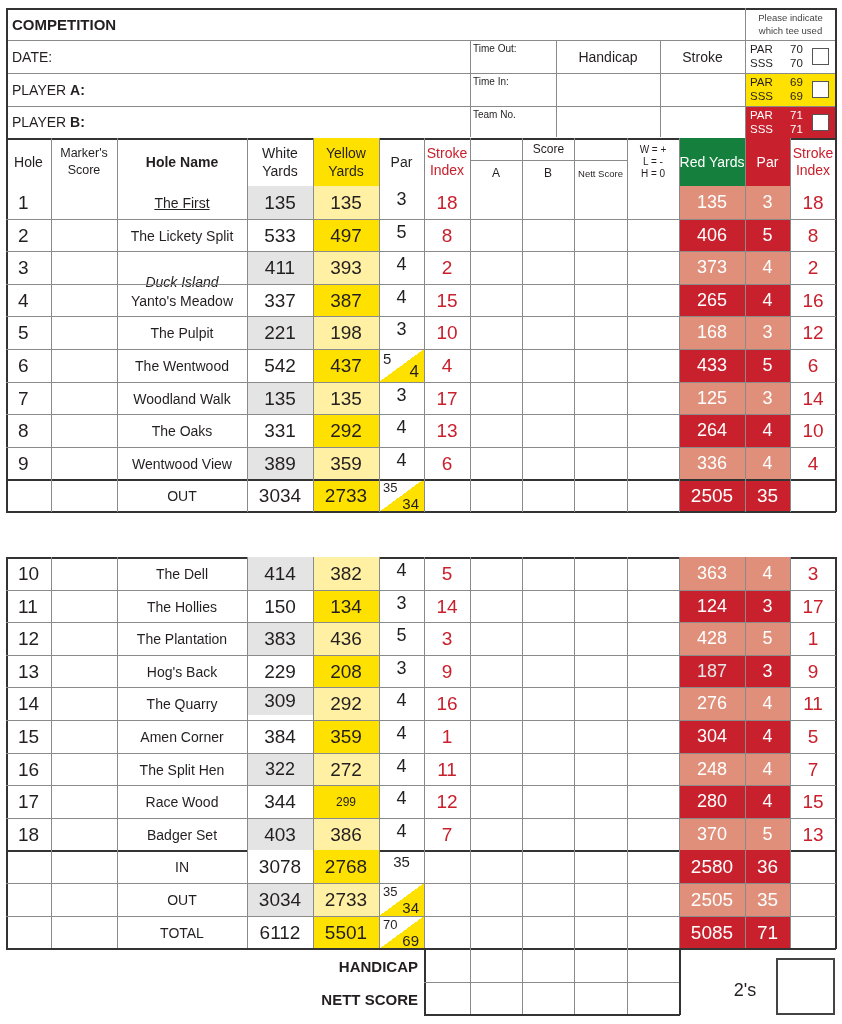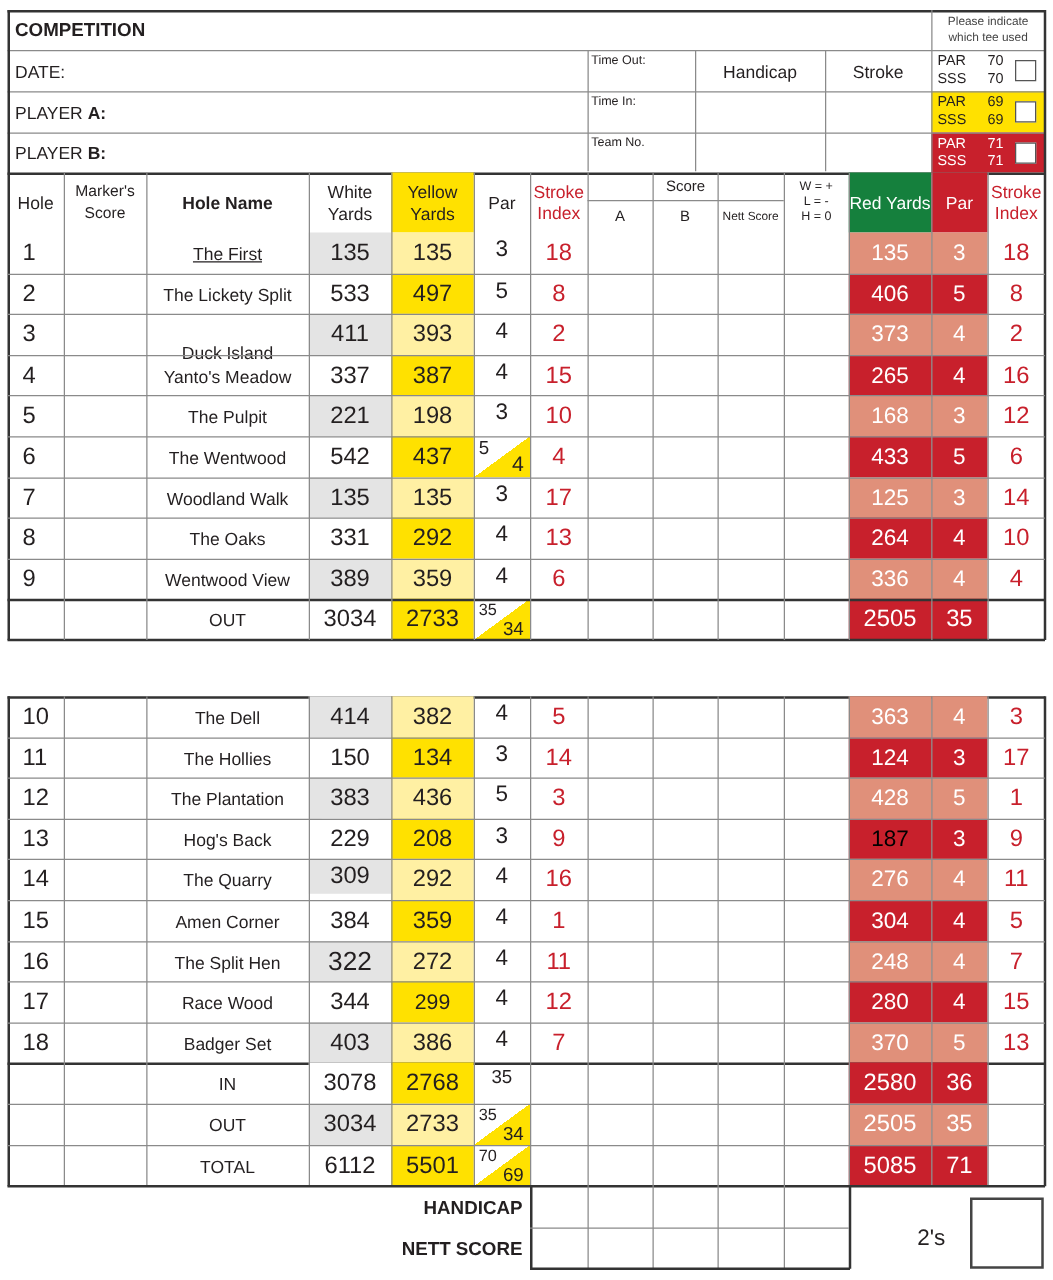--- a/index.html
+++ b/index.html
@@ -116,21 +116,21 @@
     <div class="cell " style="left: 470px; top: 219px; width: 52px; height: 33px; background: transparent; justify-content: center;"></div>
     <div class="cell " style="left: 522px; top: 219px; width: 52px; height: 33px; background: transparent; justify-content: center;"></div>
     <div class="cell " style="left: 574px; top: 219px; width: 53px; height: 33px; background: transparent; justify-content: center;"></div>
     <div class="cell " style="left: 627px; top: 219px; width: 52px; height: 33px; background: transparent; justify-content: center;"></div>
     <div class="cell " style="left: 679px; top: 219px; width: 66px; height: 33px; background: rgb(200, 32, 44); color: rgb(255, 255, 255); font-size: 18px; justify-content: center;">406</div>
     <div class="cell " style="left: 745px; top: 219px; width: 45px; height: 33px; background: rgb(200, 32, 44); color: rgb(255, 255, 255); font-size: 18px; justify-content: center;">5</div>
     <div class="cell " style="left: 790px; top: 219px; width: 46px; height: 33px; background: transparent; color: rgb(200, 32, 44); font-size: 19px; justify-content: center;">8</div>
     <div class="abs" style="left: 6px; top: 251px; width: 830px; height: 33px;"></div>
     <div class="cell " style="left: 6px; top: 251px; width: 45px; height: 33px; background: transparent; font-size: 19px; justify-content: flex-start; padding-left: 12px;">3</div>
     <div class="cell " style="left: 51px; top: 251px; width: 66px; height: 33px; background: transparent; justify-content: center;"></div>
-    <div class="cell " style="left: 117px; top: 265px; width: 130px; height: 33px; background: transparent; font-size: 14px; justify-content: center;">Duck Island</div>
+    <div class="cell " style="left: 117px; top: 265px; width: 130px; height: 33px; background: transparent; font-size: 14px; justify-content: center; font-style: italic;">Duck Island</div>
     <div class="cell " style="left: 247px; top: 251px; width: 66px; height: 33px; background: rgb(228, 228, 228); font-size: 19px; justify-content: center;">411</div>
     <div class="cell " style="left: 313px; top: 251px; width: 66px; height: 33px; background: rgb(255, 240, 163); font-size: 19px; justify-content: center;">393</div>
     <div class="cell " style="left: 379px; top: 251px; width: 45px; height: 33px; background: transparent; font-size: 18px; justify-content: center; align-items: flex-start; padding-top: 3px;">4</div>
     <div class="cell " style="left: 424px; top: 251px; width: 46px; height: 33px; background: transparent; color: rgb(200, 32, 44); font-size: 19px; justify-content: center;">2</div>
     <div class="cell " style="left: 470px; top: 251px; width: 52px; height: 33px; background: transparent; justify-content: center;"></div>
     <div class="cell " style="left: 522px; top: 251px; width: 52px; height: 33px; background: transparent; justify-content: center;"></div>
     <div class="cell " style="left: 574px; top: 251px; width: 53px; height: 33px; background: transparent; justify-content: center;"></div>
     <div class="cell " style="left: 627px; top: 251px; width: 52px; height: 33px; background: transparent; justify-content: center;"></div>
     <div class="cell " style="left: 679px; top: 251px; width: 66px; height: 33px; background: rgb(224, 144, 122); color: rgb(255, 255, 255); font-size: 18px; justify-content: center;">373</div>
     <div class="cell " style="left: 745px; top: 251px; width: 45px; height: 33px; background: rgb(224, 144, 122); color: rgb(255, 255, 255); font-size: 18px; justify-content: center;">4</div>
@@ -323,21 +323,21 @@
     <div class="cell " style="left: 51px; top: 655px; width: 66px; height: 33px; background: transparent; justify-content: center;"></div>
     <div class="cell " style="left: 117px; top: 655px; width: 130px; height: 33px; background: transparent; font-size: 14px; justify-content: center;">Hog's Back</div>
     <div class="cell " style="left: 247px; top: 655px; width: 66px; height: 33px; background: rgb(255, 255, 255); font-size: 19px; justify-content: center; border-radius: 11px;">229</div>
     <div class="cell " style="left: 313px; top: 655px; width: 66px; height: 33px; background: rgb(255, 225, 0); font-size: 19px; justify-content: center;">208</div>
     <div class="cell " style="left: 379px; top: 655px; width: 45px; height: 33px; background: transparent; font-size: 18px; justify-content: center; align-items: flex-start; padding-top: 3px;">3</div>
     <div class="cell " style="left: 424px; top: 655px; width: 46px; height: 33px; background: transparent; color: rgb(200, 32, 44); font-size: 19px; justify-content: center;">9</div>
     <div class="cell " style="left: 470px; top: 655px; width: 52px; height: 33px; background: transparent; justify-content: center;"></div>
     <div class="cell " style="left: 522px; top: 655px; width: 52px; height: 33px; background: transparent; justify-content: center;"></div>
     <div class="cell " style="left: 574px; top: 655px; width: 53px; height: 33px; background: transparent; justify-content: center;"></div>
     <div class="cell " style="left: 627px; top: 655px; width: 52px; height: 33px; background: transparent; justify-content: center;"></div>
-    <div class="cell " style="left: 679px; top: 655px; width: 66px; height: 33px; background: rgb(200, 32, 44); color: #000000; font-size: 18px; justify-content: center;">187</div>
+    <div class="cell " style="left: 679px; top: 655px; width: 66px; height: 33px; background: rgb(200, 32, 44); color: #e5e5e5; font-size: 18px; justify-content: center;">187</div>
     <div class="cell " style="left: 745px; top: 655px; width: 45px; height: 33px; background: rgb(200, 32, 44); color: rgb(255, 255, 255); font-size: 18px; justify-content: center;">3</div>
     <div class="cell " style="left: 790px; top: 655px; width: 46px; height: 33px; background: transparent; color: rgb(200, 32, 44); font-size: 19px; justify-content: center;">9</div>
     <div class="abs" style="left: 6px; top: 687px; width: 830px; height: 33px;"></div>
     <div class="cell " style="left: 6px; top: 687px; width: 45px; height: 33px; background: transparent; font-size: 19px; justify-content: flex-start; padding-left: 12px;">14</div>
     <div class="cell " style="left: 51px; top: 687px; width: 66px; height: 33px; background: transparent; justify-content: center;"></div>
     <div class="cell " style="left: 117px; top: 687px; width: 130px; height: 33px; background: transparent; font-size: 14px; justify-content: center;">The Quarry</div>
     <div class="cell " style="left: 247px; top: 687px; width: 66px; height: 28px; background: rgb(228, 228, 228); font-size: 19px; justify-content: center;">309</div>
     <div class="cell " style="left: 313px; top: 687px; width: 66px; height: 33px; background: rgb(255, 240, 163); font-size: 19px; justify-content: center;">292</div>
     <div class="cell " style="left: 379px; top: 687px; width: 45px; height: 33px; background: transparent; font-size: 18px; justify-content: center; align-items: flex-start; padding-top: 3px;">4</div>
     <div class="cell " style="left: 424px; top: 687px; width: 46px; height: 33px; background: transparent; color: rgb(200, 32, 44); font-size: 19px; justify-content: center;">16</div>
@@ -360,37 +360,37 @@
     <div class="cell " style="left: 522px; top: 720px; width: 52px; height: 33px; background: transparent; justify-content: center;"></div>
     <div class="cell " style="left: 574px; top: 720px; width: 53px; height: 33px; background: transparent; justify-content: center;"></div>
     <div class="cell " style="left: 627px; top: 720px; width: 52px; height: 33px; background: transparent; justify-content: center;"></div>
     <div class="cell " style="left: 679px; top: 720px; width: 66px; height: 33px; background: rgb(200, 32, 44); color: rgb(255, 255, 255); font-size: 18px; justify-content: center;">304</div>
     <div class="cell " style="left: 745px; top: 720px; width: 45px; height: 33px; background: rgb(200, 32, 44); color: rgb(255, 255, 255); font-size: 18px; justify-content: center;">4</div>
     <div class="cell " style="left: 790px; top: 720px; width: 46px; height: 33px; background: transparent; color: rgb(200, 32, 44); font-size: 19px; justify-content: center;">5</div>
     <div class="abs" style="left: 6px; top: 753px; width: 830px; height: 33px;"></div>
     <div class="cell " style="left: 6px; top: 753px; width: 45px; height: 33px; background: transparent; font-size: 19px; justify-content: flex-start; padding-left: 12px;">16</div>
     <div class="cell " style="left: 51px; top: 753px; width: 66px; height: 33px; background: transparent; justify-content: center;"></div>
     <div class="cell " style="left: 117px; top: 753px; width: 130px; height: 33px; background: transparent; font-size: 14px; justify-content: center;">The Split Hen</div>
-    <div class="cell " style="left: 247px; top: 753px; width: 66px; height: 33px; background: rgb(228, 228, 228); font-size: 21px; justify-content: center;">322</div>
+    <div class="cell " style="left: 247px; top: 753px; width: 66px; height: 33px; background: rgb(228, 228, 228); font-size: 18px; justify-content: center;">322</div>
     <div class="cell " style="left: 313px; top: 753px; width: 66px; height: 33px; background: rgb(255, 240, 163); font-size: 19px; justify-content: center;">272</div>
     <div class="cell " style="left: 379px; top: 753px; width: 45px; height: 33px; background: transparent; font-size: 18px; justify-content: center; align-items: flex-start; padding-top: 3px;">4</div>
     <div class="cell " style="left: 424px; top: 753px; width: 46px; height: 33px; background: transparent; color: rgb(200, 32, 44); font-size: 19px; justify-content: center;">11</div>
     <div class="cell " style="left: 470px; top: 753px; width: 52px; height: 33px; background: transparent; justify-content: center;"></div>
     <div class="cell " style="left: 522px; top: 753px; width: 52px; height: 33px; background: transparent; justify-content: center;"></div>
     <div class="cell " style="left: 574px; top: 753px; width: 53px; height: 33px; background: transparent; justify-content: center;"></div>
     <div class="cell " style="left: 627px; top: 753px; width: 52px; height: 33px; background: transparent; justify-content: center;"></div>
     <div class="cell " style="left: 679px; top: 753px; width: 66px; height: 33px; background: rgb(224, 144, 122); color: rgb(255, 255, 255); font-size: 18px; justify-content: center;">248</div>
     <div class="cell " style="left: 745px; top: 753px; width: 45px; height: 33px; background: rgb(224, 144, 122); color: rgb(255, 255, 255); font-size: 18px; justify-content: center;">4</div>
     <div class="cell " style="left: 790px; top: 753px; width: 46px; height: 33px; background: transparent; color: rgb(200, 32, 44); font-size: 19px; justify-content: center;">7</div>
     <div class="abs" style="left: 6px; top: 785px; width: 830px; height: 33px;"></div>
     <div class="cell " style="left: 6px; top: 785px; width: 45px; height: 33px; background: transparent; font-size: 19px; justify-content: flex-start; padding-left: 12px;">17</div>
     <div class="cell " style="left: 51px; top: 785px; width: 66px; height: 33px; background: transparent; justify-content: center;"></div>
     <div class="cell " style="left: 117px; top: 785px; width: 130px; height: 33px; background: transparent; font-size: 14px; justify-content: center;">Race Wood</div>
     <div class="cell " style="left: 247px; top: 785px; width: 66px; height: 33px; background: rgb(255, 255, 255); font-size: 19px; justify-content: center;">344</div>
-    <div class="cell " style="left: 313px; top: 785px; width: 66px; height: 33px; background: rgb(255, 225, 0); font-size: 17px; justify-content: center;">299</div>
+    <div class="cell " style="left: 313px; top: 785px; width: 66px; height: 33px; background: rgb(255, 225, 0); font-size: 12px; justify-content: center;">299</div>
     <div class="cell " style="left: 379px; top: 785px; width: 45px; height: 33px; background: transparent; font-size: 18px; justify-content: center; align-items: flex-start; padding-top: 3px;">4</div>
     <div class="cell " style="left: 424px; top: 785px; width: 46px; height: 33px; background: transparent; color: rgb(200, 32, 44); font-size: 19px; justify-content: center;">12</div>
     <div class="cell " style="left: 470px; top: 785px; width: 52px; height: 33px; background: transparent; justify-content: center;"></div>
     <div class="cell " style="left: 522px; top: 785px; width: 52px; height: 33px; background: transparent; justify-content: center;"></div>
     <div class="cell " style="left: 574px; top: 785px; width: 53px; height: 33px; background: transparent; justify-content: center;"></div>
     <div class="cell " style="left: 627px; top: 785px; width: 52px; height: 33px; background: transparent; justify-content: center;"></div>
     <div class="cell " style="left: 679px; top: 785px; width: 66px; height: 33px; background: rgb(200, 32, 44); color: rgb(255, 255, 255); font-size: 18px; justify-content: center;">280</div>
     <div class="cell " style="left: 745px; top: 785px; width: 45px; height: 33px; background: rgb(200, 32, 44); color: rgb(255, 255, 255); font-size: 18px; justify-content: center;">4</div>
     <div class="cell " style="left: 790px; top: 785px; width: 46px; height: 33px; background: transparent; color: rgb(200, 32, 44); font-size: 19px; justify-content: center;">15</div>
     <div class="abs" style="left: 6px; top: 818px; width: 830px; height: 33px;"></div>

